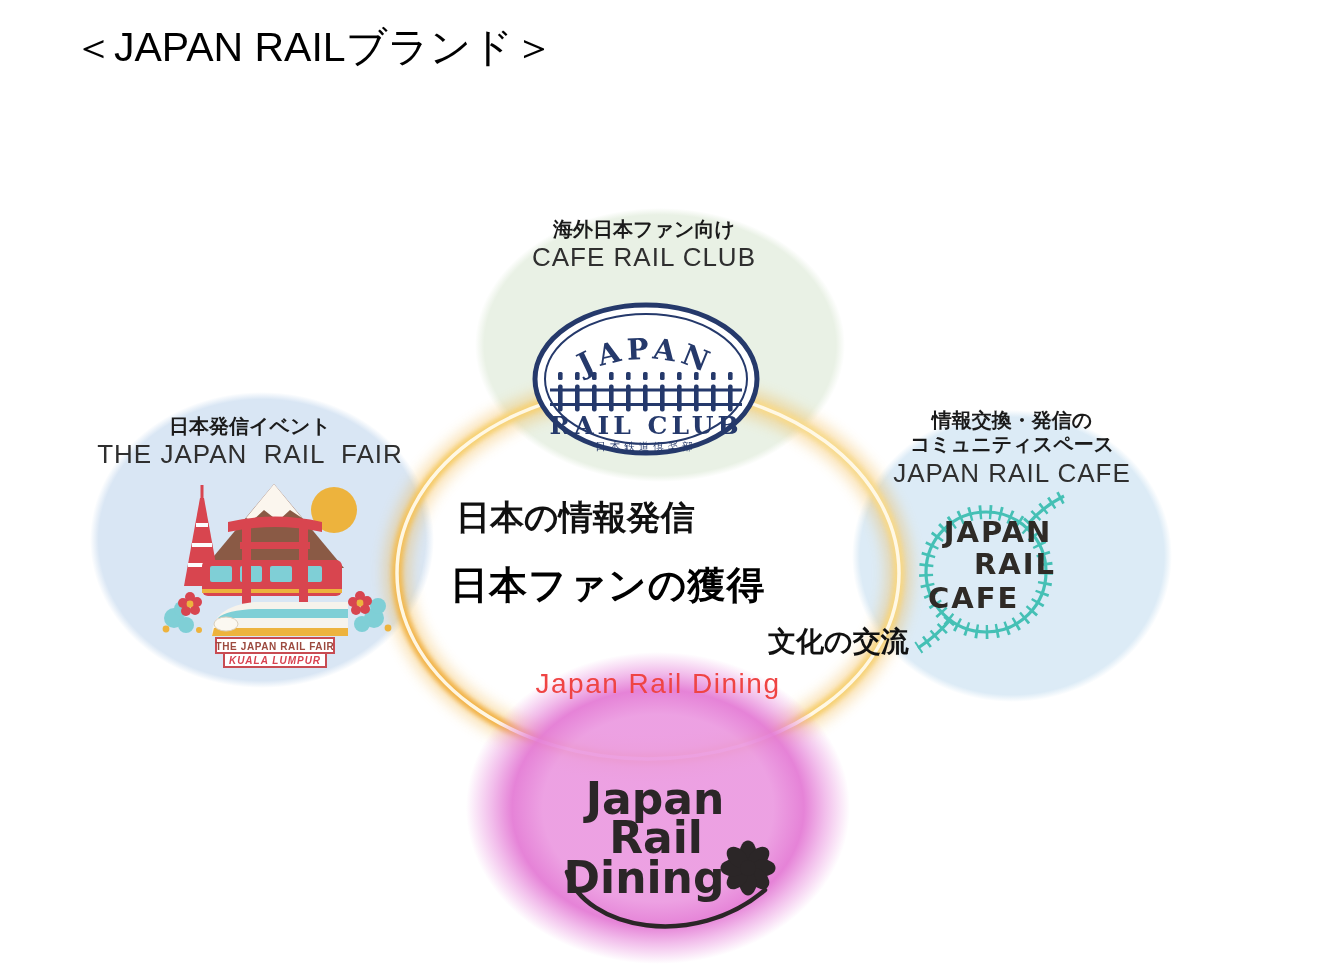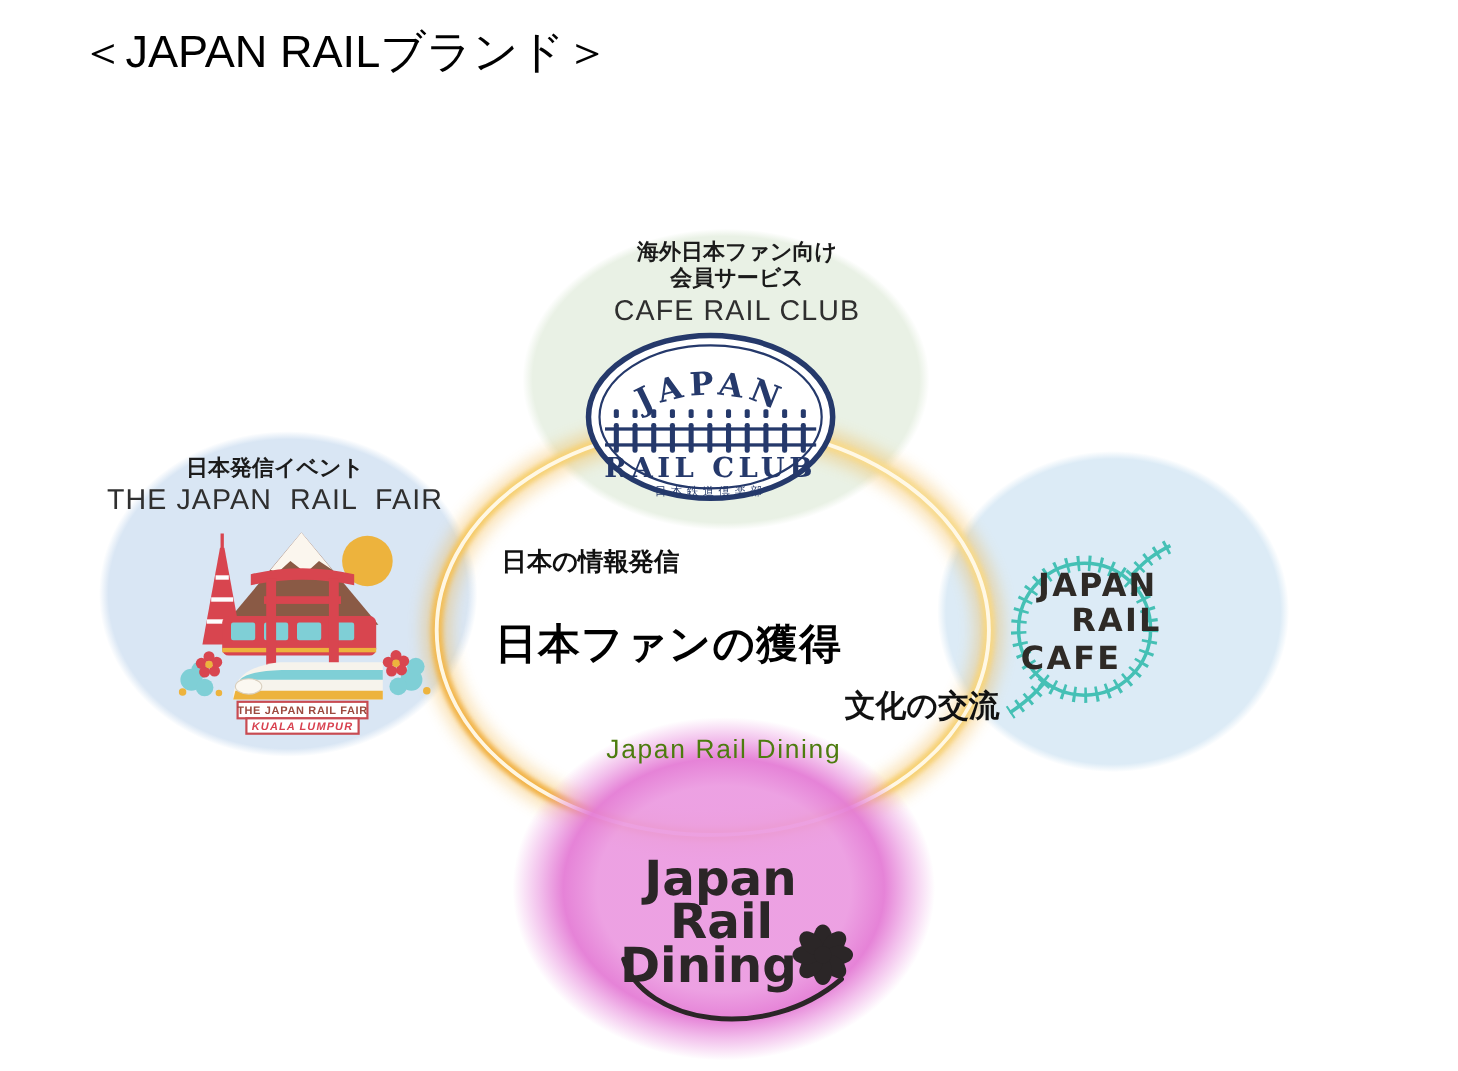--- a/index.html
+++ b/index.html
@@ -25,28 +25,28 @@
   .el-dining{left:466px;top:652px;width:384px;height:312px;
     background:radial-gradient(closest-side,
       rgba(235,153,224,.92) 0 60%,
       rgba(228,124,213,.95) 76%,
       rgba(233,146,222,.6) 87%,
       rgba(233,146,222,0) 100%);}
   
   .cap{text-align:center;color:#1c1c1c;}
   .cap .jp{font-size:20px;font-weight:600;line-height:1.22;color:#1b1b1b;}
   .cap .latin{font-size:26px;font-weight:400;color:#2F2F2F;letter-spacing:1px;line-height:1.15;margin-top:2px;white-space:pre;}
-  .cap-club{left:500px;top:217px;width:340px;text-align:center;}
+  .cap-club{left:474px;top:217px;width:340px;text-align:center;}
   .cap-fair{left:80px;top:414px;width:340px;}
   .cap-cafe{left:857px;top:408px;width:310px;}
   .cap-dining{left:488px;top:666px;width:340px;}
   .cap-dining .jp{color:#241227;}
-  .cap-dining .latin{font-size:24px;color:#4d7c0f;letter-spacing:1.5px;}
-  
-  .center-info{left:456px;top:495px;font-size:23px;font-weight:700;color:#111;}
+  .cap-dining .latin{font-size:28px;color:#ef4444;letter-spacing:1.5px;}
+  
+  .center-info{left:456px;top:495px;font-size:34px;font-weight:700;color:#111;}
   .center-main{left:450px;top:560px;font-size:38px;font-weight:700;color:#000000;letter-spacing:1px;}
   .center-exchange{left:723px;top:623px;font-size:28px;font-weight:700;color:#111;margin-left:45px;}
   svg{display:block;}
 </style>
 </head>
 <body>
 
 <div class="stage">
 
   <div class="abs title">＜JAPAN RAILブランド＞</div>
@@ -73,29 +73,33 @@
       <ellipse cx="648" cy="573" rx="251" ry="186" stroke="#F2B23E" stroke-width="26" opacity="0.38" filter="url(#b6)"></ellipse>
       <ellipse cx="648" cy="573" rx="251" ry="186" stroke="url(#rg)" stroke-width="11" opacity="0.95" filter="url(#b2)"></ellipse>
       <ellipse cx="648" cy="573" rx="251" ry="186" stroke="#FFFAEA" stroke-width="3.5" opacity="0.95"></ellipse>
     </g>
   </svg>
 
   <div class="abs ellipse el-dining"></div>
 
   <div class="abs cap cap-club">
     <div class="jp">海外日本ファン向け</div>
-    <div class="jp">会員サービス</div>
     <div class="latin">CAFE RAIL CLUB</div>
   </div>
 
   <div class="abs cap cap-fair">
     <div class="jp">日本発信イベント</div>
     <div class="latin">THE JAPAN  RAIL  FAIR</div>
   </div>
 
+  <div class="abs cap cap-cafe">
+    <div class="jp">情報交換・発信の</div>
+    <div class="jp">コミュニティスペース</div>
+    <div class="latin">JAPAN RAIL CAFE</div>
+  </div>
 
   <div class="abs cap cap-dining">
     <div class="latin">Japan Rail Dining</div>
   </div>
 
   <svg class="abs" style="left:528px;top:300px;" width="236" height="158" viewBox="0 0 236 158">
     <ellipse cx="118" cy="79" rx="111" ry="74" fill="#FFFFFF" stroke="#25396B" stroke-width="5"></ellipse>
     <ellipse cx="118" cy="79" rx="101" ry="65" fill="none" stroke="#25396B" stroke-width="2"></ellipse>
     <path id="archJ" d="M 40 88 A 90 58 0 0 1 196 88" fill="none"></path>
     <text font-family="'DejaVu Serif','Liberation Serif',serif" font-size="29" font-weight="bold" fill="#25396B" letter-spacing="5" text-anchor="middle">

